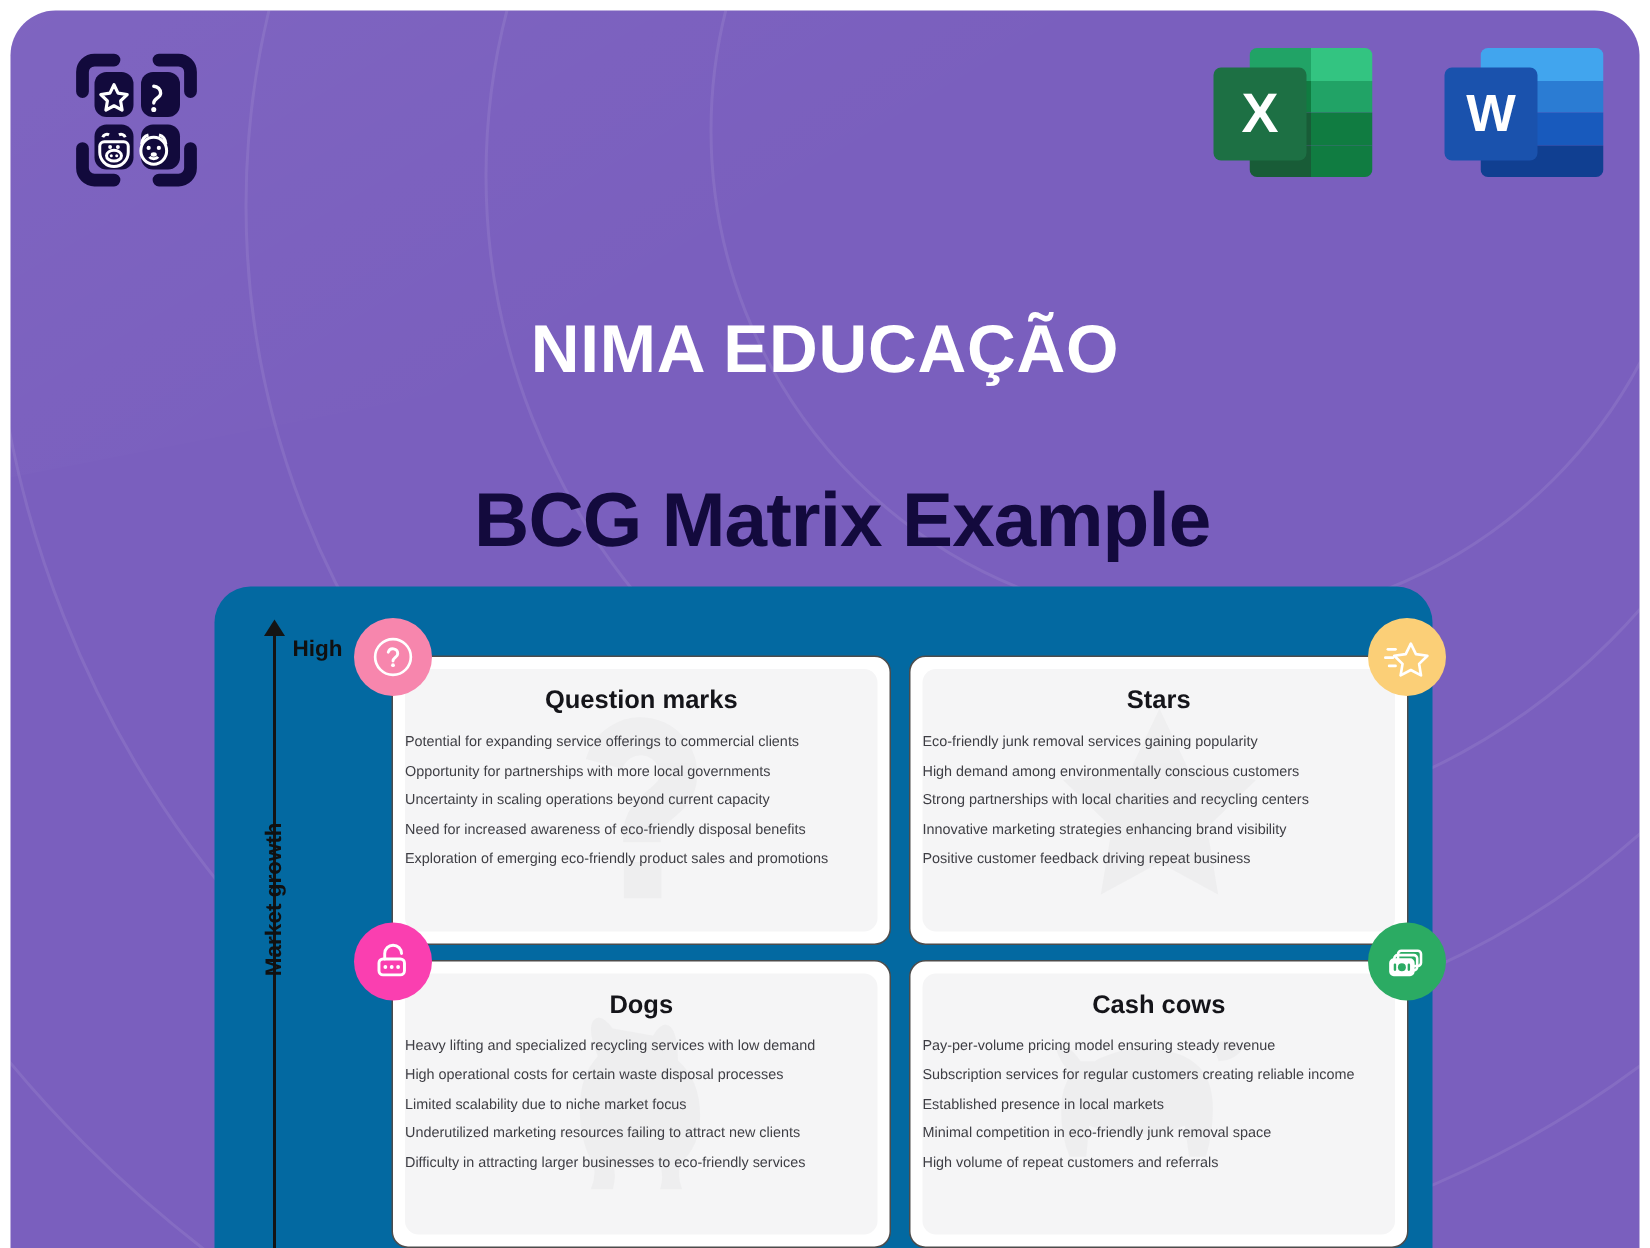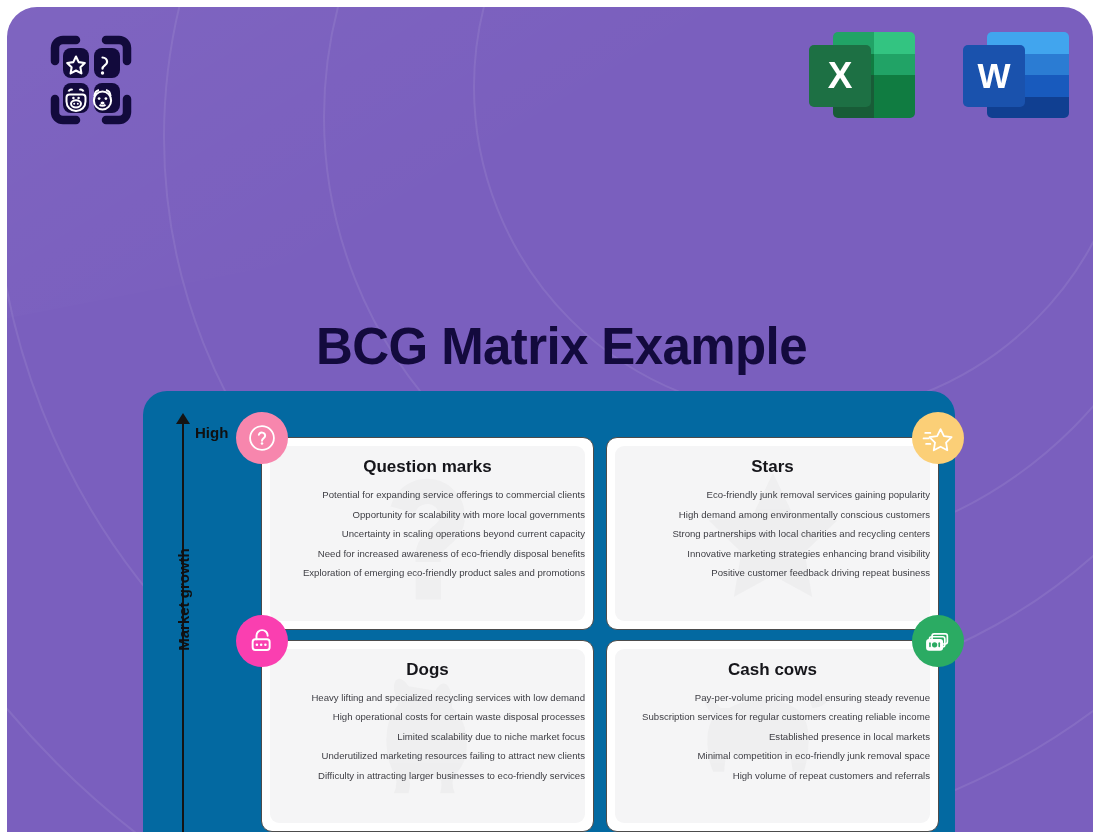--- a/index.html
+++ b/index.html
@@ -142,21 +142,21 @@
     transform:translate(-50%,-50%);
     opacity:.5; pointer-events:none;
   }
   .quad-title{
     position:relative; z-index:2;
     font-size:17px; font-weight:bold; color:#15151a;
     margin-bottom:8px;
   }
   .quad-list{ position:relative; z-index:2; width:100%; }
   .quad-item{
-    text-align:right; color:#3e3e44;
+    text-align:left; color:#3e3e44;
     font-size:9.6px; line-height:19.6px;
   }
 
   
   .badge{
     position:absolute; width:52px; height:52px; border-radius:50%;
     display:flex; align-items:center; justify-content:center;
     z-index:9;
   }
   .badge.b-q { left:-26px;  top:-26px;  background:#f786ad; }
@@ -233,20 +233,21 @@
       <div class="wd-grid">
         <i style="background:#41a5ee"></i>
         <i style="background:#2b7cd3"></i>
         <i style="background:#185abd"></i>
         <i style="background:#103f91"></i>
       </div>
       <div class="wd-tile">W</div>
     </div>
   </div>
 
+  <div class="org-title">NIMA EDUCAÇÃO</div>
   <div class="deck-title">BCG Matrix Example</div>
 
   <div class="matrix-card">
     <div class="axis-arrow"></div>
     <div class="axis-line"></div>
     <div class="axis-high">High</div>
     <div class="axis-y-label">Market growth</div>
 
     <div class="quad-grid">
 
@@ -261,21 +262,21 @@
         <div class="quad-inner">
           <div class="quad-watermark">
             <svg viewBox="0 0 120 150" width="112" height="140">
               <path d="M33 48 a27 27 0 0 1 53 8 c0 20 -26 22 -26 42 v6" fill="none" stroke="#e9e9ea" stroke-width="27" stroke-linecap="butt"></path>
               <rect x="47" y="118" width="27" height="26" fill="#e9e9ea"></rect>
             </svg>
           </div>
           <div class="quad-title">Question marks</div>
           <div class="quad-list">
             <div class="quad-item">Potential for expanding service offerings to commercial clients</div>
-            <div class="quad-item">Opportunity for scalability with more local governments</div>
+            <div class="quad-item">Opportunity for partnerships with more local governments</div>
             <div class="quad-item">Uncertainty in scaling operations beyond current capacity</div>
             <div class="quad-item">Need for increased awareness of eco-friendly disposal benefits</div>
             <div class="quad-item">Exploration of emerging eco-friendly product sales and promotions</div>
           </div>
         </div>
       </div>
 
       <div class="quad">
         <div class="badge b-s">
           <svg viewBox="0 0 40 40" width="34" height="34">

